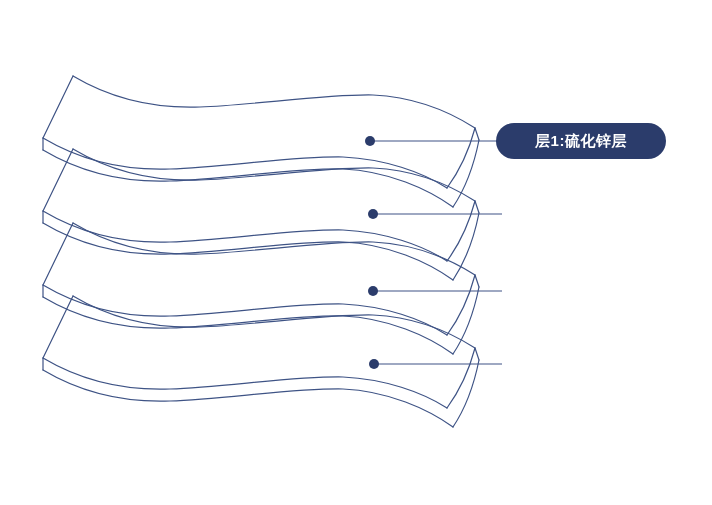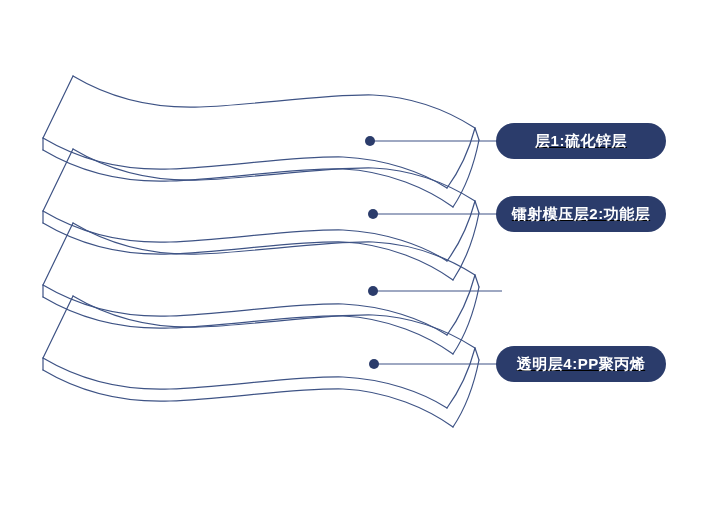--- a/index.html
+++ b/index.html
@@ -24,21 +24,20 @@
   .pill {
     position: absolute;
     left: 496px;
     width: 170px;
     height: 36px;
     background: #2b3c6b;
     border-radius: 18px;
     display: flex;
     align-items: center;
     justify-content: center;
-    text-decoration: underline;
   }
   .pill span {
     color: #ffffff;
     font-size: 15px;
     font-weight: bold;
     letter-spacing: 0.5px;
     white-space: nowrap;
   }
 </style>
 </head>
@@ -89,20 +88,14 @@
       <g>
         <line x1="374" y1="364" x2="502" y2="364"></line>
         <circle cx="374" cy="364" r="5" fill="#2b3c6b" stroke="none"></circle>
       </g>
     </g>
   </svg>
 
   <div class="pill" style="top:123px">
     <span>层1:硫化锌层</span>
   </div>
-  <div class="pill" style="top:196px">
-    <span>镭射模压层2:功能层</span>
-  </div>
-  <div class="pill" style="top:346px">
-    <span>透明层4:PP聚丙烯</span>
-  </div>
 
 </div>
 
 </body></html>

